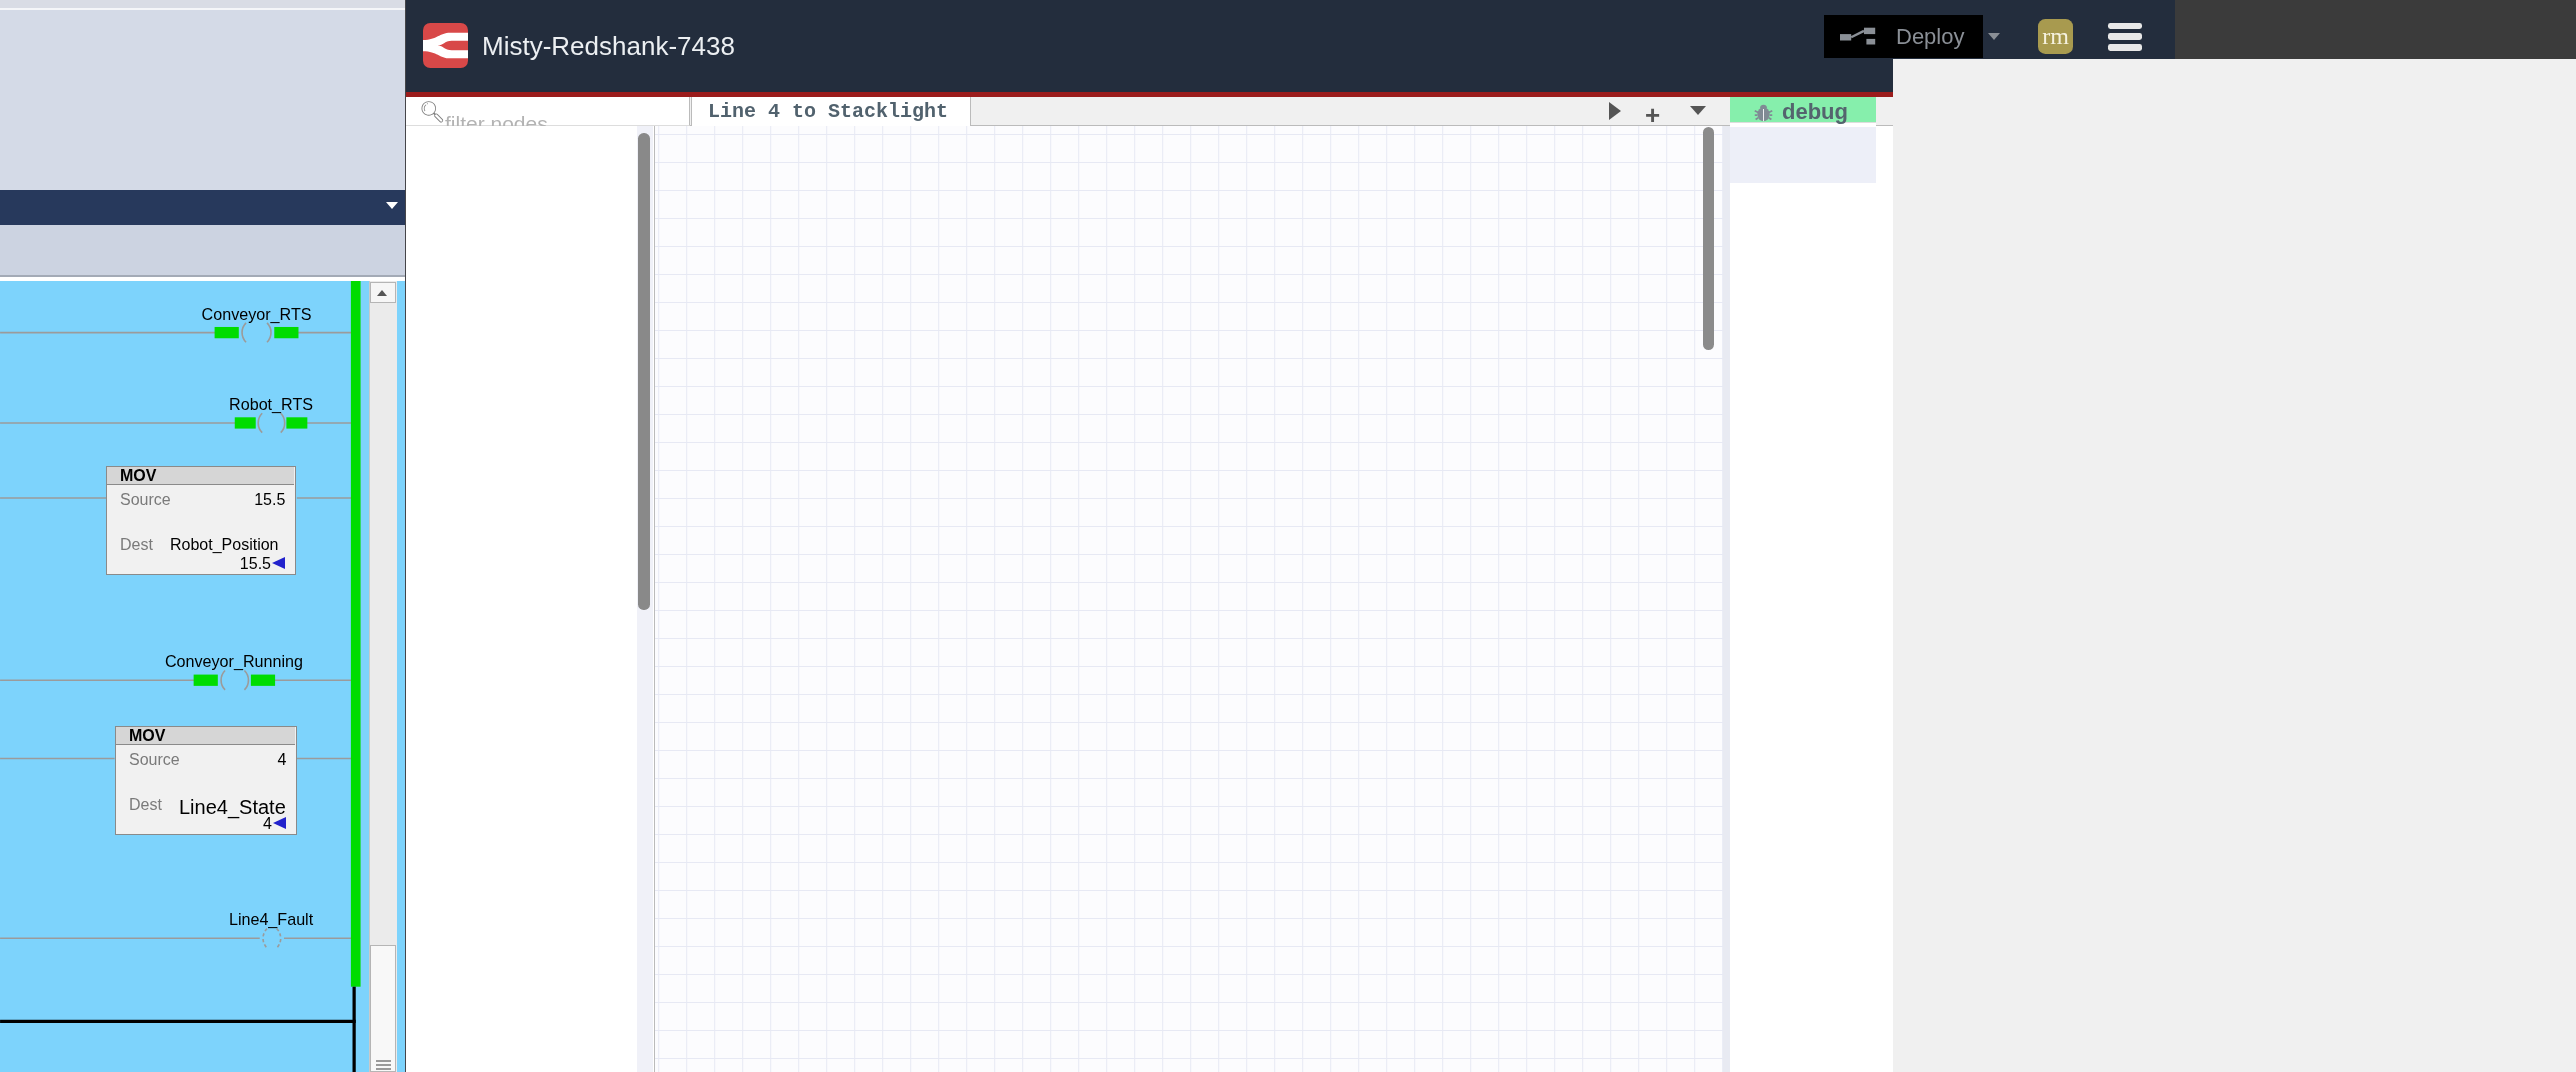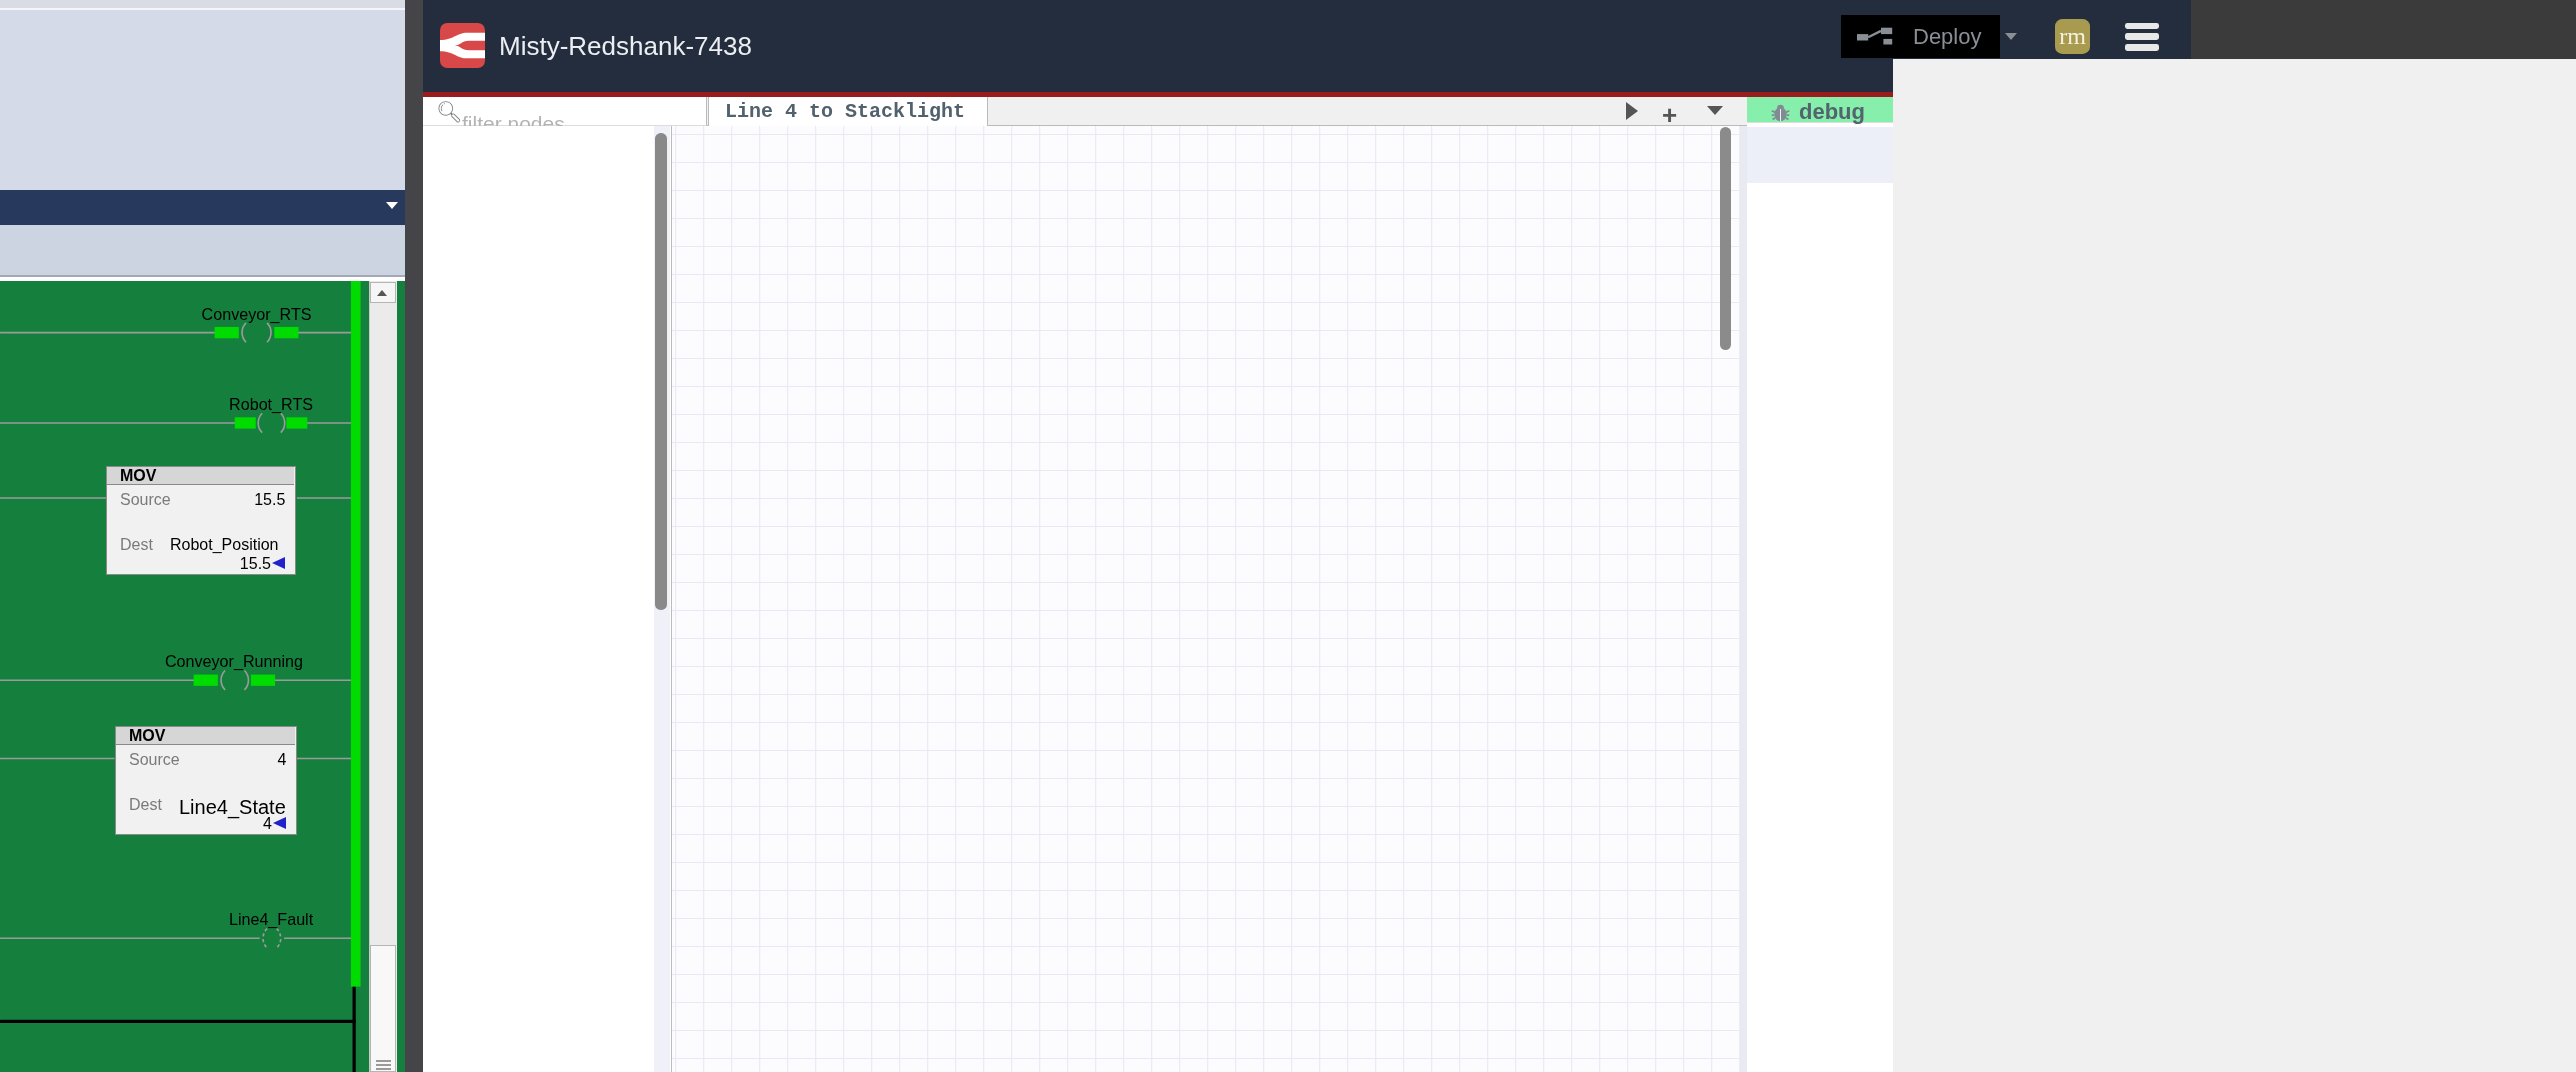--- a/index.html
+++ b/index.html
@@ -5,21 +5,21 @@
   * { margin:0; padding:0; box-sizing:border-box; }
   html,body { width:2576px; height:1073px; overflow:hidden; background:#3b3b3b;
     font-family:"Liberation Sans", sans-serif; }
   .abs { position:absolute; }
   #stage { position:relative; width:2576px; height:1073px; }
 </style>
 </head>
 <body>
 <div id="stage">
 
-  <div id="ladder" class="abs" style="left:0;top:0;width:423px;height:1073px;background:#15803d;">
+  <div id="ladder" class="abs" style="left:0;top:0;width:423px;height:1073px;background:#7dd3fc;">
     <div class="abs" style="left:0;top:0;width:423px;height:8px;background:#d9dce5;"></div>
     <div class="abs" style="left:0;top:8px;width:423px;height:1.6px;background:#f5f6f9;"></div>
     <div class="abs" style="left:0;top:9.7px;width:423px;height:180px;background:#d4dae7;"></div>
     <div class="abs" style="left:0;top:190px;width:423px;height:35px;background:#27395c;"></div>
     <div class="abs" style="left:386px;top:202px;width:0;height:0;border-left:6.5px solid transparent;border-right:6.5px solid transparent;border-top:7.3px solid #fff;"></div>
     <div class="abs" style="left:0;top:225px;width:423px;height:50px;background:#ccd3e1;"></div>
     <div class="abs" style="left:0;top:275px;width:423px;height:2.4px;background:#a3aab6;"></div>
     <div class="abs" style="left:0;top:277px;width:423px;height:4px;background:#ffffff;"></div>
 
     <svg class="abs" style="left:0;top:281px;" width="405" height="792" viewBox="0 0 502 982">
@@ -85,21 +85,21 @@
 
     <div class="abs" style="left:369px;top:281px;width:28px;height:792px;background:#ebebeb;border-left:0.8px solid #c9c9c9;"></div>
     <div class="abs" style="left:370px;top:282px;width:26px;height:21px;background:#f6f6f6;border:0.8px solid #b5b5b5;"></div>
     <div class="abs" style="left:377px;top:290px;width:0;height:0;border-left:5.6px solid transparent;border-right:5.6px solid transparent;border-bottom:6.5px solid #555;"></div>
     <div class="abs" style="left:370px;top:945px;width:26px;height:127px;background:#f8f8f8;border:0.8px solid #b5b5b5;"></div>
     <div class="abs" style="left:376px;top:1060px;width:14.5px;height:2.4px;background:#9a9a9a;box-shadow:0 4px 0 #9a9a9a, 0 8px 0 #9a9a9a, 0 12px 0 #9a9a9a;"></div>
   </div>
 
   <div class="abs" style="left:405px;top:0;width:18px;height:1073px;background:#454549;"></div>
 
-  <div id="nodered" class="abs" style="left:423px;top:0;width:1769px;height:1073px;background:#ffffff;">
+  <div id="nodered" class="abs" style="left:406px;top:0;width:1769px;height:1073px;background:#ffffff;">
 
     <div class="abs" style="left:0;top:0;width:1769px;height:92px;background:#232d3d;"></div>
     <div class="abs" style="left:0;top:92px;width:1769px;height:4.8px;background:#9b1c1c;"></div>
 
     <svg class="abs" style="left:17px;top:22.6px;" width="45" height="45" viewBox="0 0 56 56">
       <rect x="0" y="0" width="56" height="56" rx="9" fill="#d84848"></rect>
       <path d="M 0 21 C 18 21 20 12 34 12 L 56 12 L 56 22 L 36 22 C 26 22 26 28 18 28 C 26 28 26 34 36 34 L 56 34 L 56 44 L 34 44 C 20 44 18 35 0 35 Z" fill="#fff"></path>
     </svg>
     <div class="abs" style="left:76px;top:31px;font-size:26px;color:#eceff2;">Misty-Redshank-7438</div>
 

